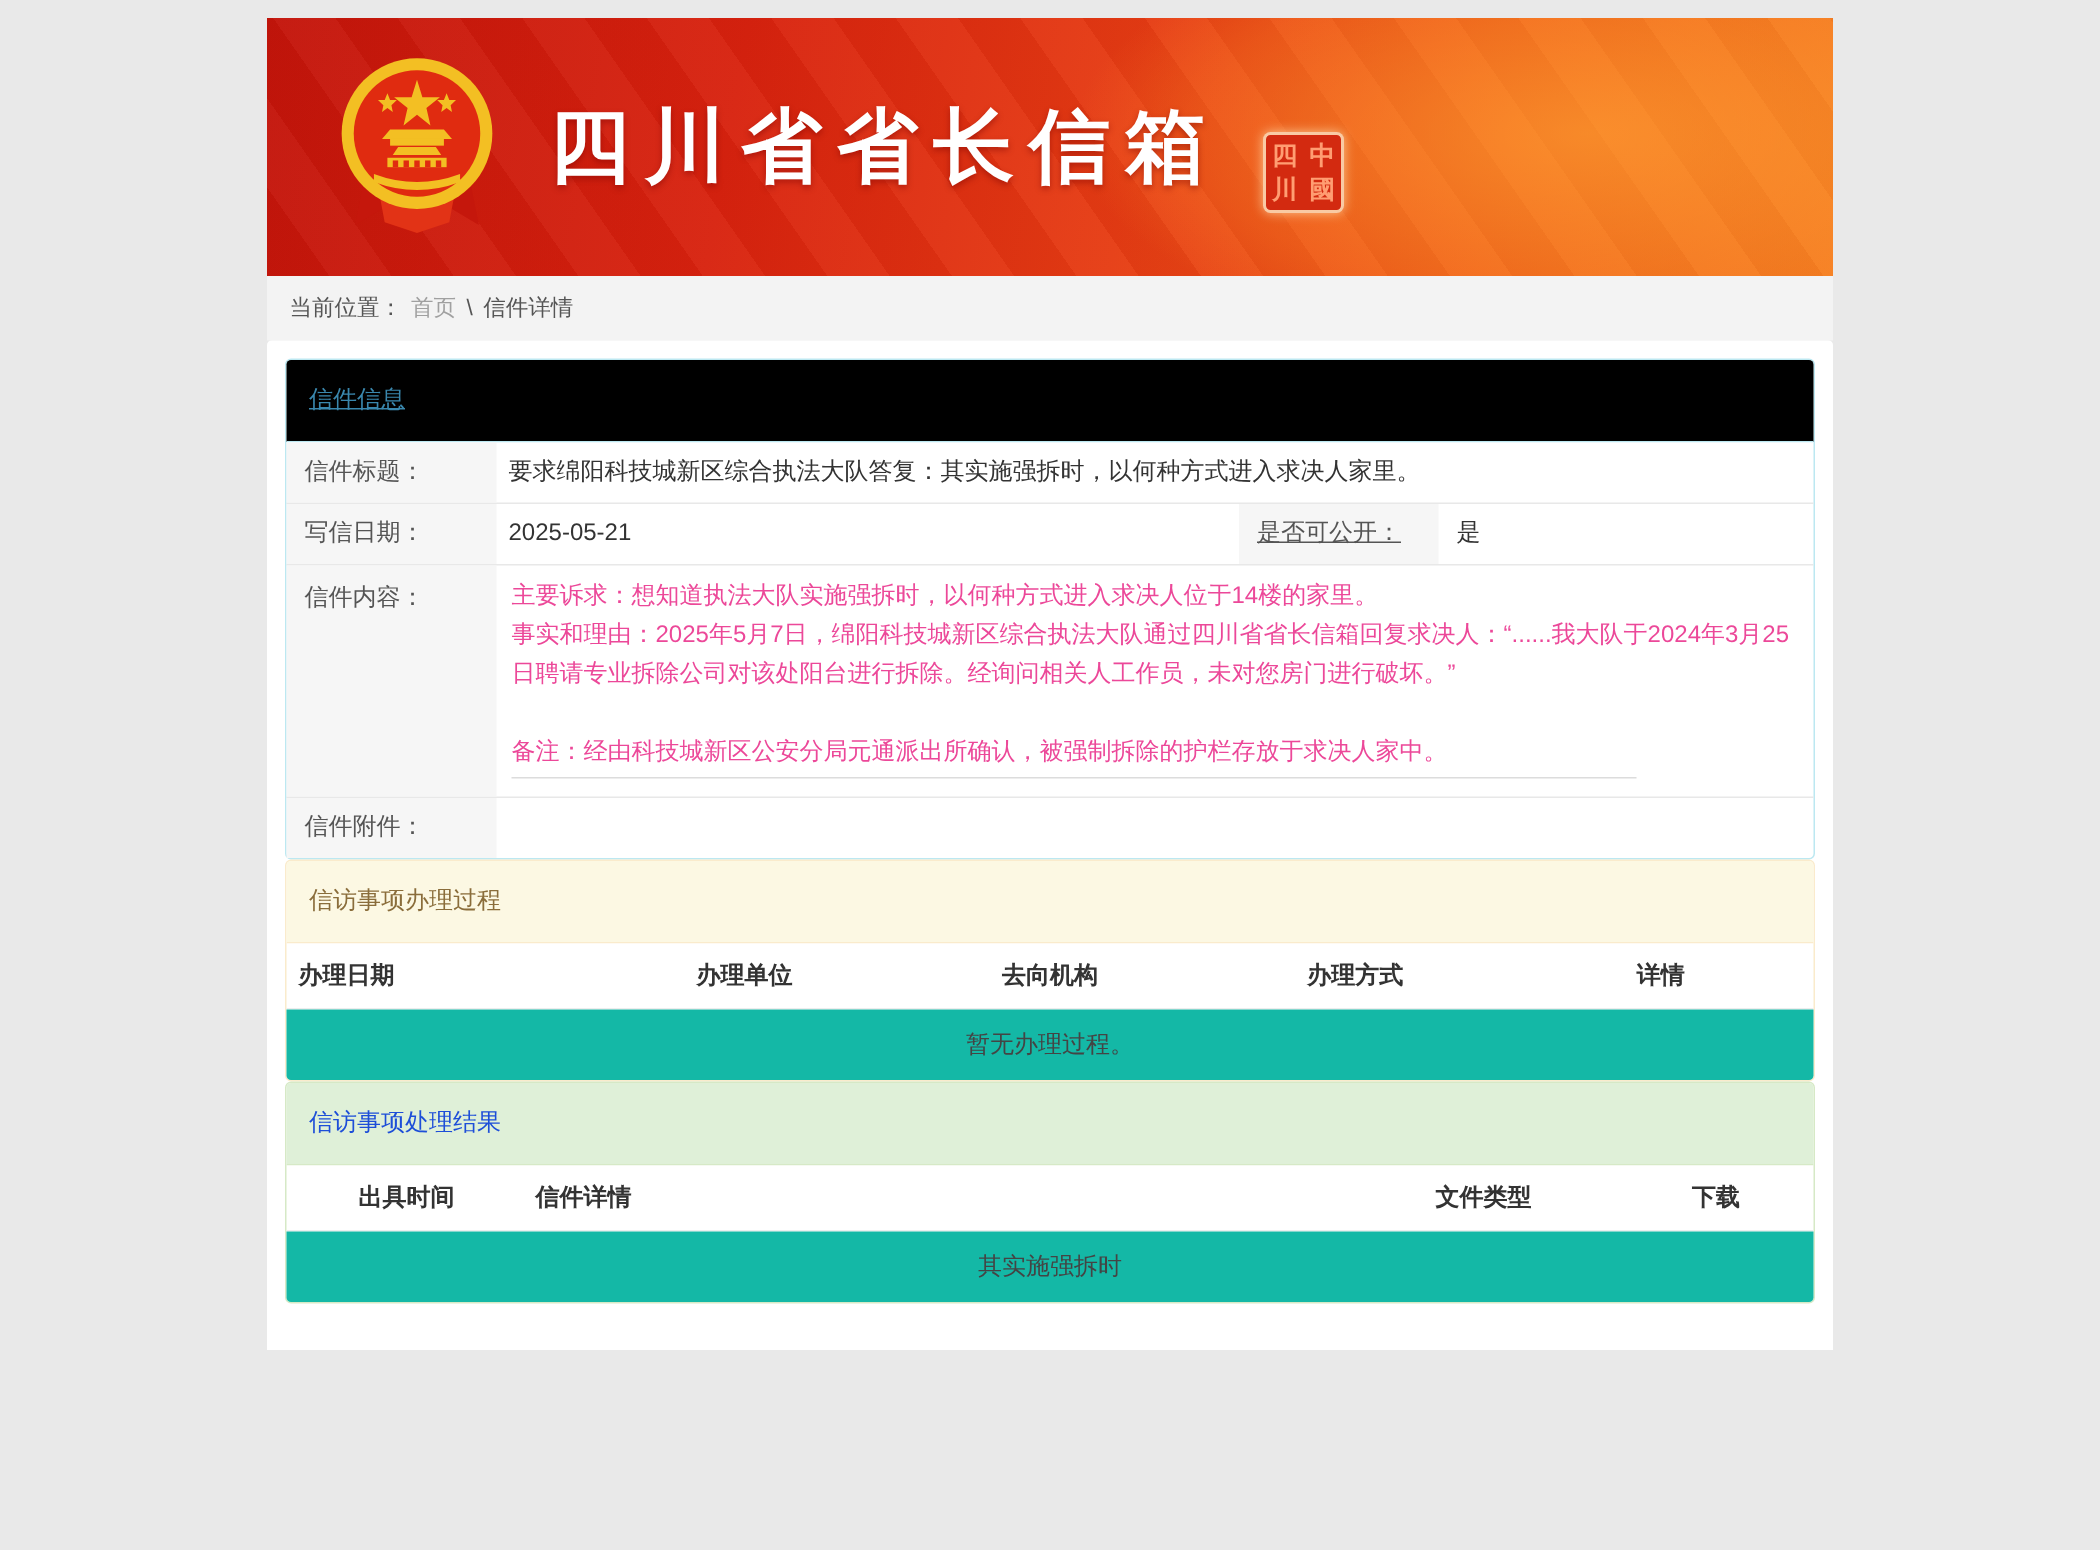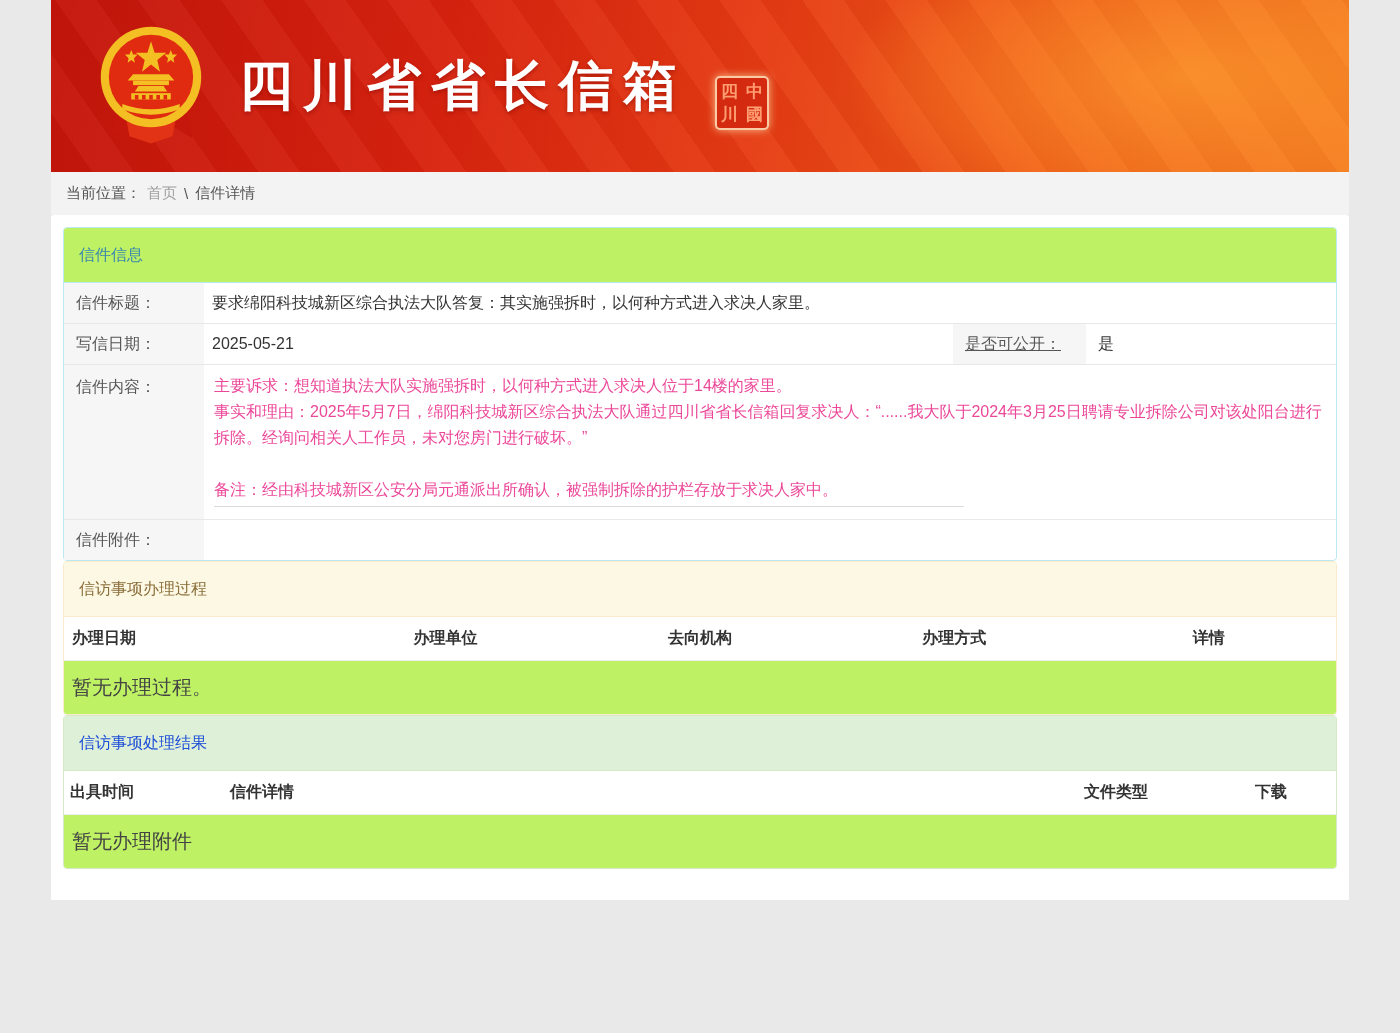--- a/index.html
+++ b/index.html
@@ -1,17 +1,17 @@
 <!DOCTYPE html>
 <html><head>
 <meta charset="utf-8">
 <style>
   * { box-sizing: border-box; margin: 0; padding: 0; }
   html, body { width: 1400px; background: #e9e9e9; font-family: "Liberation Sans", "DejaVu Sans", sans-serif; color: #333; }
-  .page { width: 1298px; margin: 0 auto; }
+  .page { width: 1044px; margin: 12px auto; }
 
   
   .banner { position: relative; height: 172px; overflow: hidden;
     background: linear-gradient(100deg, #c3150b 0%, #d8230f 30%, #e63d14 55%, #ef5f18 78%, #f47d20 100%); }
   .banner::before { content:""; position:absolute; inset:0;
     background: repeating-linear-gradient(55deg, rgba(120,0,0,0.06) 0 34px, rgba(255,255,255,0.03) 34px 68px); }
   .banner::after { content:""; position:absolute; right:-60px; top:-40px; width:560px; height:260px;
     background: radial-gradient(ellipse at 60% 45%, rgba(255,160,50,0.65), rgba(255,140,40,0.25) 55%, transparent 72%); }
   .banner-inner { position: relative; z-index: 2; display: flex; align-items: center; height: 100%; padding-left: 46px; }
   .emblem { width: 108px; height: 122px; flex: 0 0 auto; }
@@ -28,21 +28,21 @@
   .crumb-bar .home-link { color: #a0a0a0; margin-left: 6px; text-decoration: none; }
   .crumb-sep { margin: 0 7px; color: #555; }
 
   
   .main-wrap { background: #fff; padding: 12px 12px 31px; border-radius: 3px 3px 0 0; }
 
   .panel { border: 1px solid; border-radius: 4px; background: #fff; }
   .panel + .panel { margin-top: 0; }
   .panel-heading { padding: 15px; font-size: 16px; line-height: 24px; border-bottom: 1px solid; border-radius: 3px 3px 0 0; }
   .panel-info    { border-color: #bce8f1; }
-  .panel-info    > .panel-heading { background: #bef264; color: #3a87ad; border-color: #bce8f1; }
+  .panel-info    > .panel-heading { background: #000000; color: #3a87ad; border-color: #bce8f1; text-decoration: underline; }
   .panel-warning { border-color: #faebcc; margin-top: 28px; }
   .panel-warning > .panel-heading { background: #fcf8e3; color: #8a6d3b; border-color: #faebcc; }
   .panel-success { border-color: #d6e9c6; margin-top: 22px; }
   .panel-success > .panel-heading { background: #dff0d8; color: #1d4ed8; border-color: #d6e9c6; }
 
   
   .info-row { display: flex; border-bottom: 1px solid #e8e8e8; font-size: 16px; }
   .info-row:last-child { border-bottom: none; }
   .cell-label { flex: 0 0 140px; background: #f6f6f6; padding: 10px 12px; color: #555; line-height: 20px; }
   .cell-value { flex: 1 1 auto; padding: 10px 8px; line-height: 20px; color: #333; }
@@ -51,26 +51,26 @@
   .content-row .cell-label { padding-top: 12px; }
   .letter-content { flex: 1 1 auto; padding: 8px 10px 12px; line-height: 26px; font-size: 16px; color: #ec4899; }
   .letter-content p { margin: 0; }
   .letter-content .remark { margin-top: 26px; }
   .content-underline { width: 750px; height: 0; border-bottom: 1px solid #dcdcdc; margin-top: 3px; }
   .attach-row .cell-value { min-height: 40px; }
 
   
   .thead { display: flex; font-weight: bold; font-size: 16px; padding: 0; border-bottom: 1px solid #ededed; }
   .thead > div { padding: 11px 6px; }
-  .empty-row { background: #bef264; color: #444; font-size: 20px; padding: 13px 8px; border-radius: 0 0 3px 3px; min-height: 45px; }
+  .empty-row { background: #14b8a6; color: #444; font-size: 16px; padding: 13px 8px; border-radius: 0 0 3px 3px; min-height: 45px; text-align: center; }
 
   .proc-col { flex: 0 0 20%; text-align: center; }
   .proc-col.first { text-align: left; padding-left: 8px; }
 
-  .res-col-time { flex: 0 0 160px; text-align: left; padding-left: 8px; }
+  .res-col-time { flex: 0 0 160px; text-align: center; padding-left: 8px; }
   .res-col-unit { flex: 1 1 auto; text-align: left; }
   .res-col-type { flex: 0 0 180px; text-align: center; }
   .res-col-dl   { flex: 0 0 130px; text-align: center; }
 
   
   .footer { position: relative; height: 92px; overflow: hidden; text-align: center; color: #fff;
     background: linear-gradient(#f57d2a 0%, #ef6716 45%, #e75c0e 100%); padding-top: 24px; font-size: 15px; }
   .footer .line { position: relative; z-index: 2; line-height: 31px; }
   .deco { position: absolute; top: -20px; width: 130px; height: 140px; opacity: .16; z-index: 1; }
   .deco svg { width: 100%; height: 100%; }
@@ -162,19 +162,19 @@
     </div>
 
     <div class="panel panel-success">
       <div class="panel-heading">信访事项处理结果</div>
       <div class="thead">
         <div class="res-col-time">出具时间</div>
         <div class="res-col-unit">信件详情</div>
         <div class="res-col-type">文件类型</div>
         <div class="res-col-dl">下载</div>
       </div>
-      <div class="empty-row">暂无办理附件</div>
+      <div class="empty-row">其实施强拆时</div>
     </div>
 
   </div>
 
 
 </div>
 
 </body></html>

